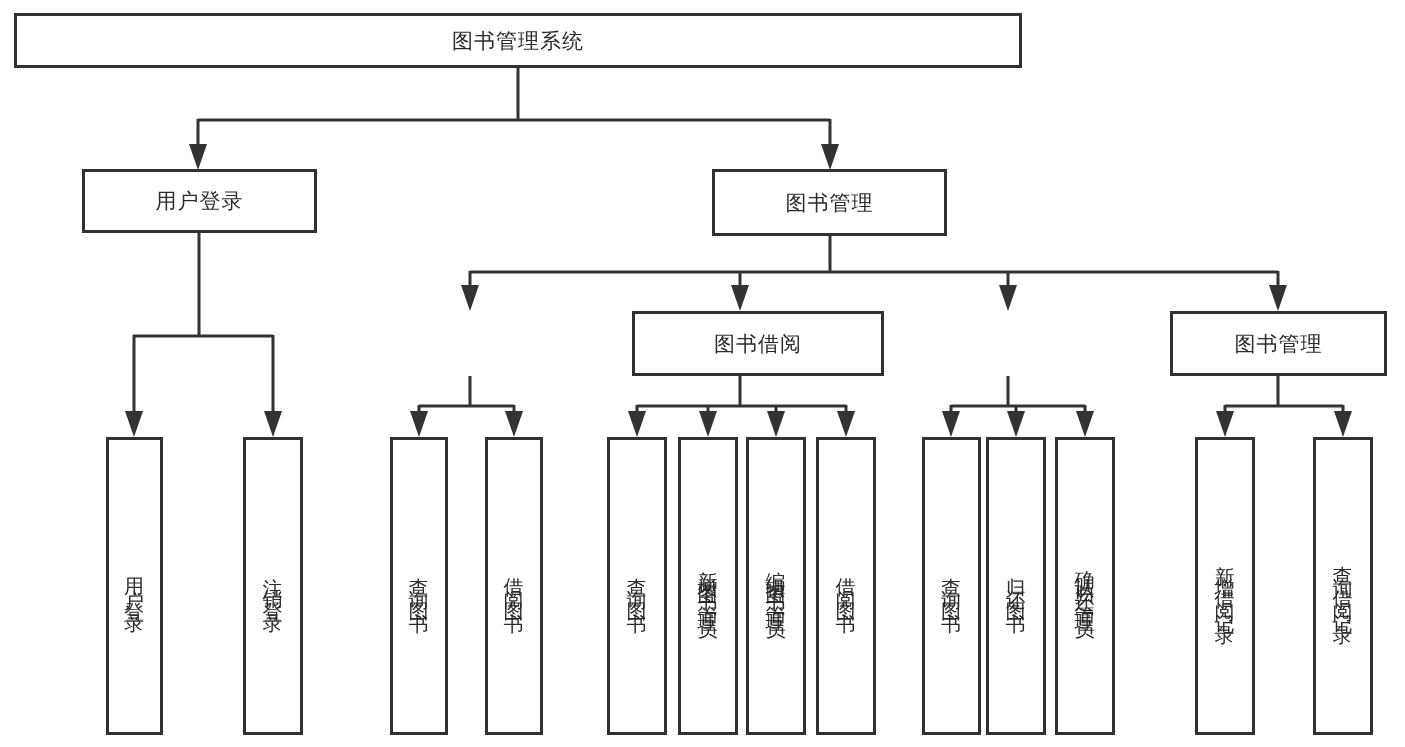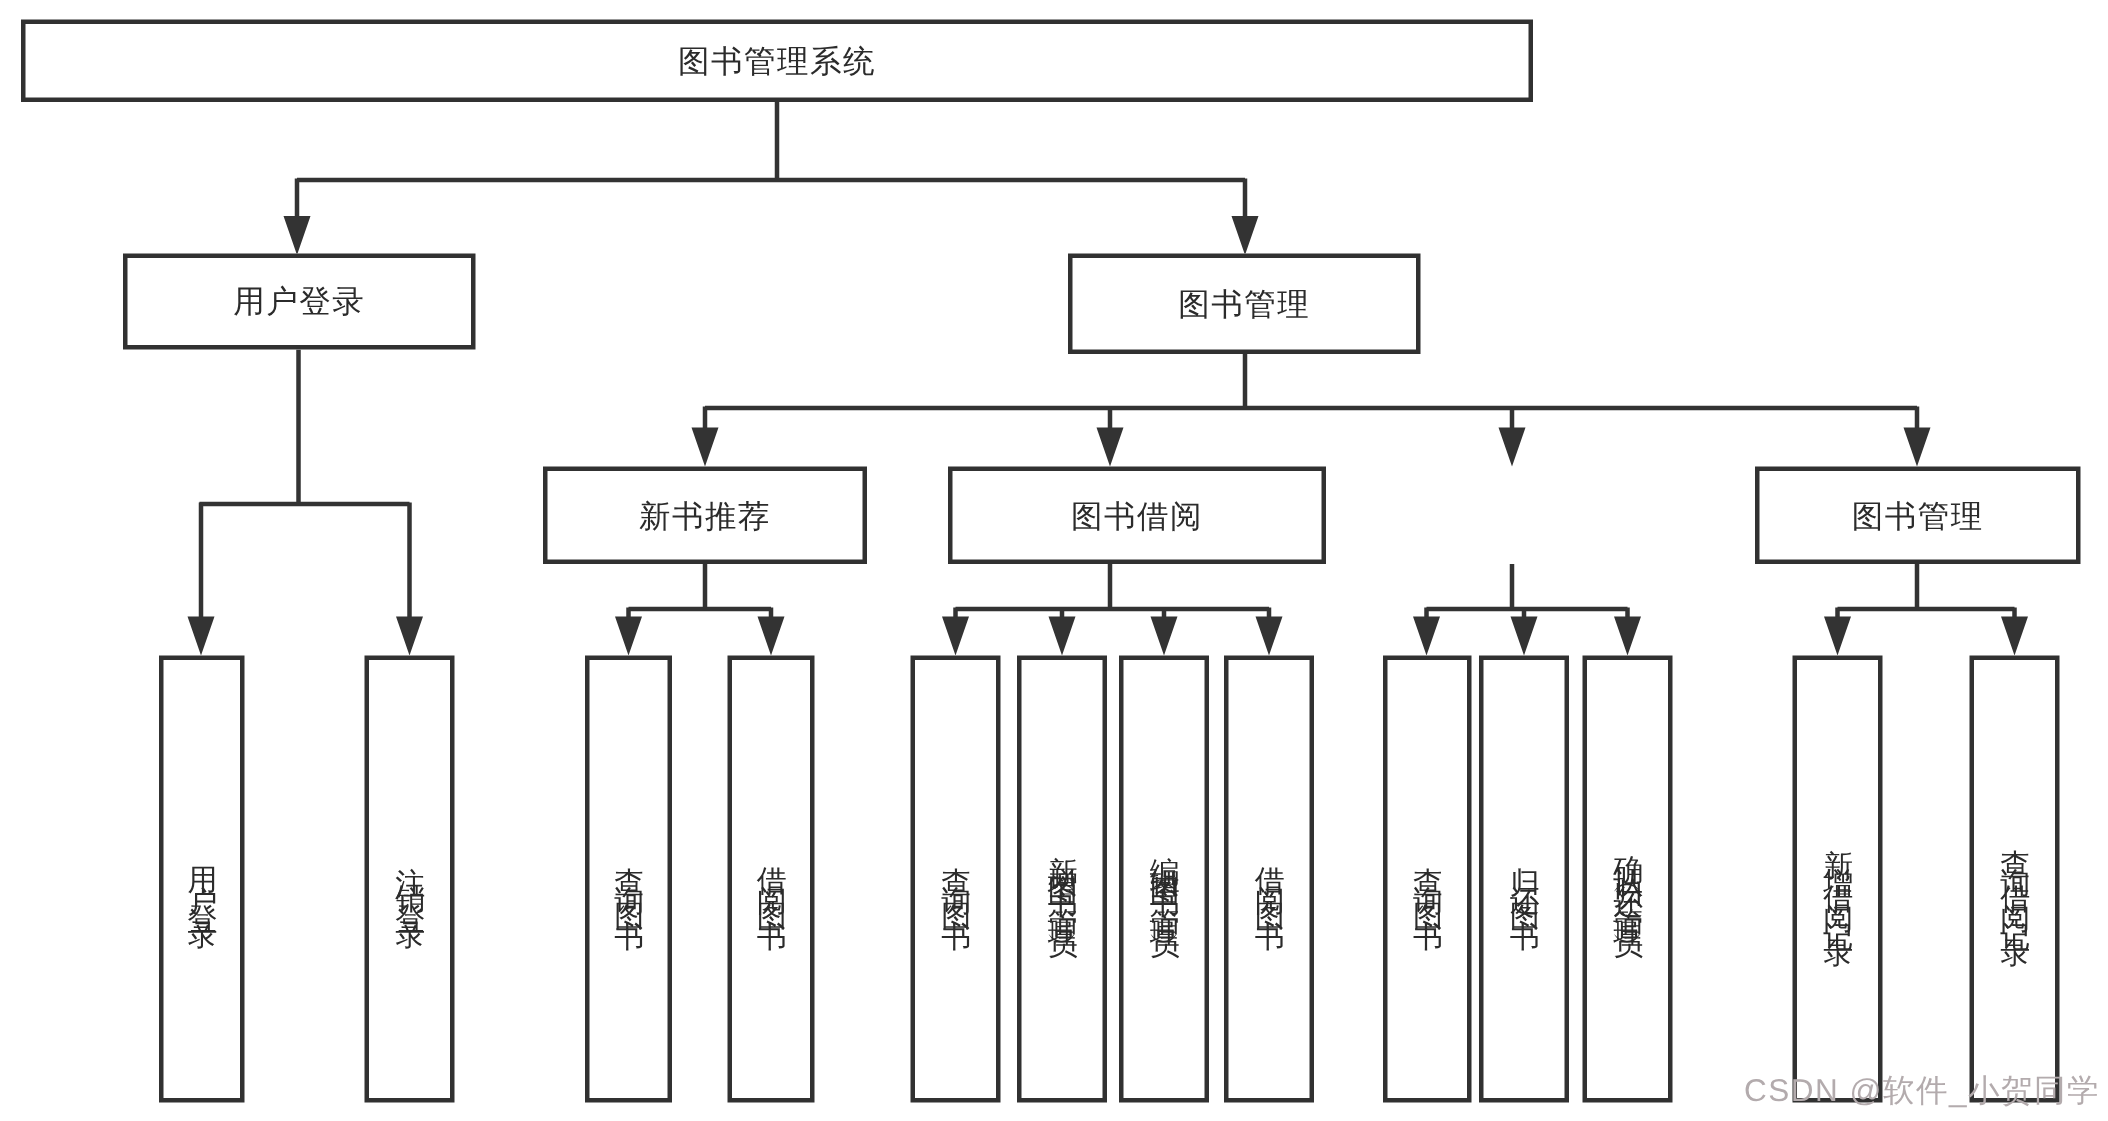--- a/index.html
+++ b/index.html
@@ -104,23 +104,20 @@
     <span class="lbl">图书管理系统</span>
   </div>
 
   <div class="node" style="left:82px;top:169px;width:235px;height:64px">
     <span class="lbl">用户登录</span>
   </div>
   <div class="node" style="left:712px;top:169px;width:235px;height:67px">
     <span class="lbl">图书管理</span>
   </div>
 
-  <div class="node" style="left:362px;top:311px;width:216px;height:65px">
-    <span class="lbl">新书推荐</span>
-  </div>
   <div class="node" style="left:632px;top:311px;width:252px;height:65px">
     <span class="lbl">图书借阅</span>
   </div>
   <div class="node" style="left:1170px;top:311px;width:217px;height:65px">
     <span class="lbl">图书管理</span>
   </div>
 
   <div class="node" style="left:106px;top:437px;width:57px;height:298px">
     <span class="vlbl">用户登录</span>
   </div>
@@ -158,15 +155,14 @@
     <span class="vlbl long">确认归还（管理员）</span>
   </div>
 
   <div class="node" style="left:1195px;top:437px;width:60px;height:298px">
     <span class="vlbl">新增借阅记录</span>
   </div>
   <div class="node" style="left:1313px;top:437px;width:60px;height:298px">
     <span class="vlbl">查询借阅记录</span>
   </div>
 
-  <div class="watermark">CSDN @软件_小贺同学</div>
 
 </div>
 
 </body></html>

